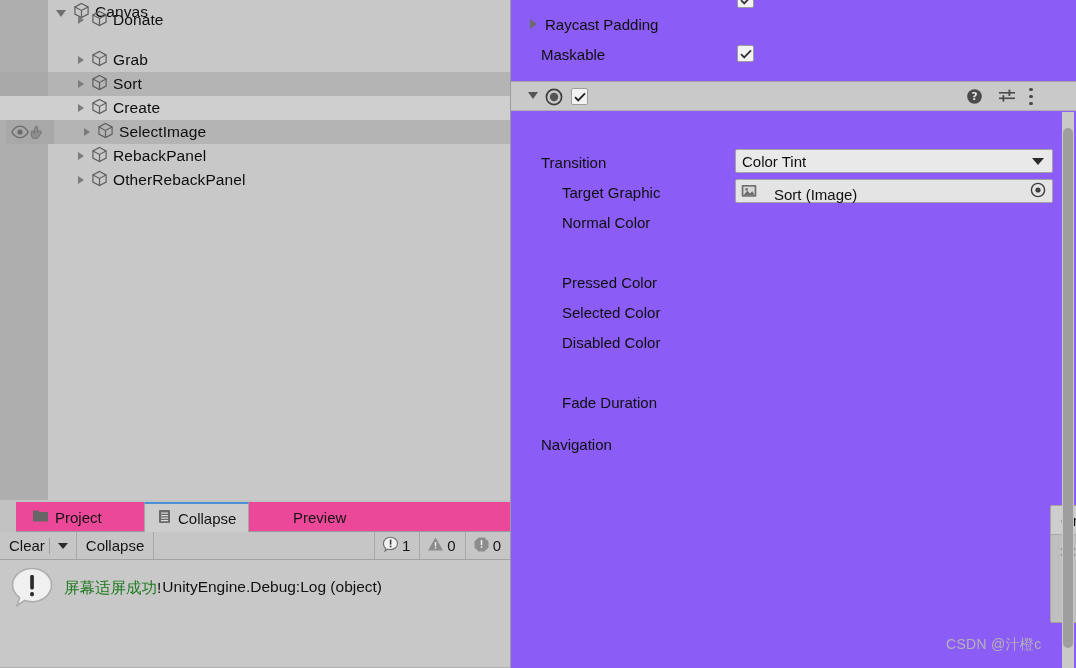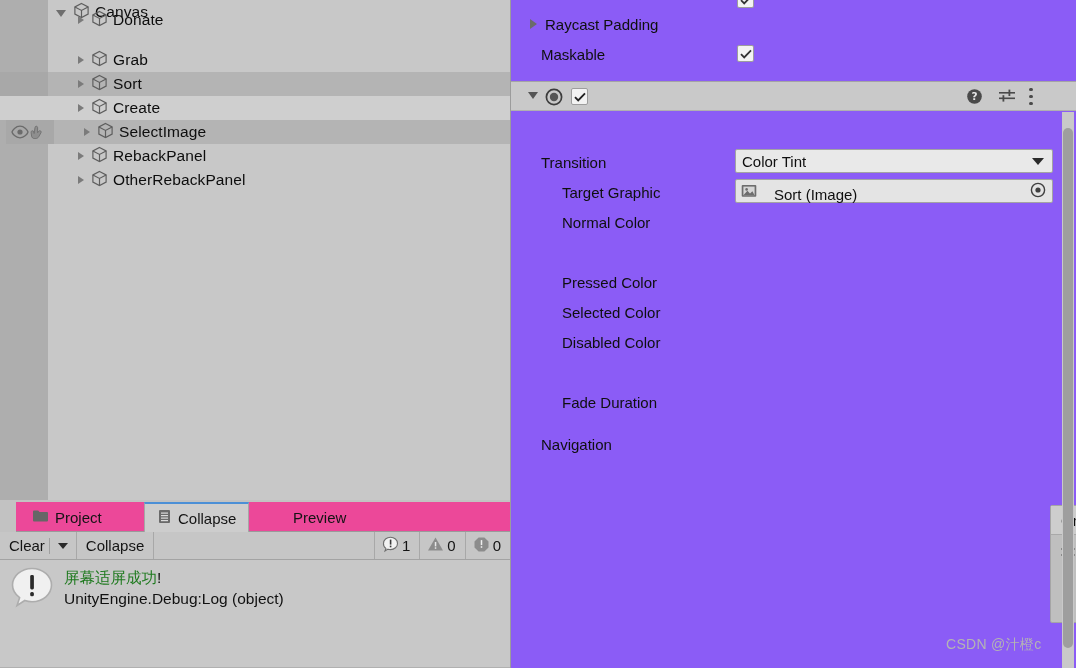--- a/index.html
+++ b/index.html
@@ -120,21 +120,21 @@
     font-size: 15px; color: #141414;
   }
   #logarea {
     position: absolute; left: 0; top: 60px; width: 510px; height: 108px;
     background: #c8c8c8;
   }
   #logrow {
     position: absolute; left: 0; top: 0; width: 510px; height: 56px;
     display: flex; align-items: center; padding-left: 10px; gap: 10px;
   }
-  #logtext { display: flex; flex-direction: column; gap: 1px; }
+  #logtext { display: flex; gap: 1px; }
   #logline1 { font-size: 15.5px; color: #1f7a1f; }
   #logline1 .bang { color: #111; }
   #logline2 { font-size: 15.5px; color: #111; }
   #logbottomline {
     position: absolute; left:0; bottom: 0; width: 510px; height: 1px; background:#b0b0b0;
   }
 
   
   #inspector {
     position: absolute; left: 510px; top: 0; width: 566px; height: 668px;

